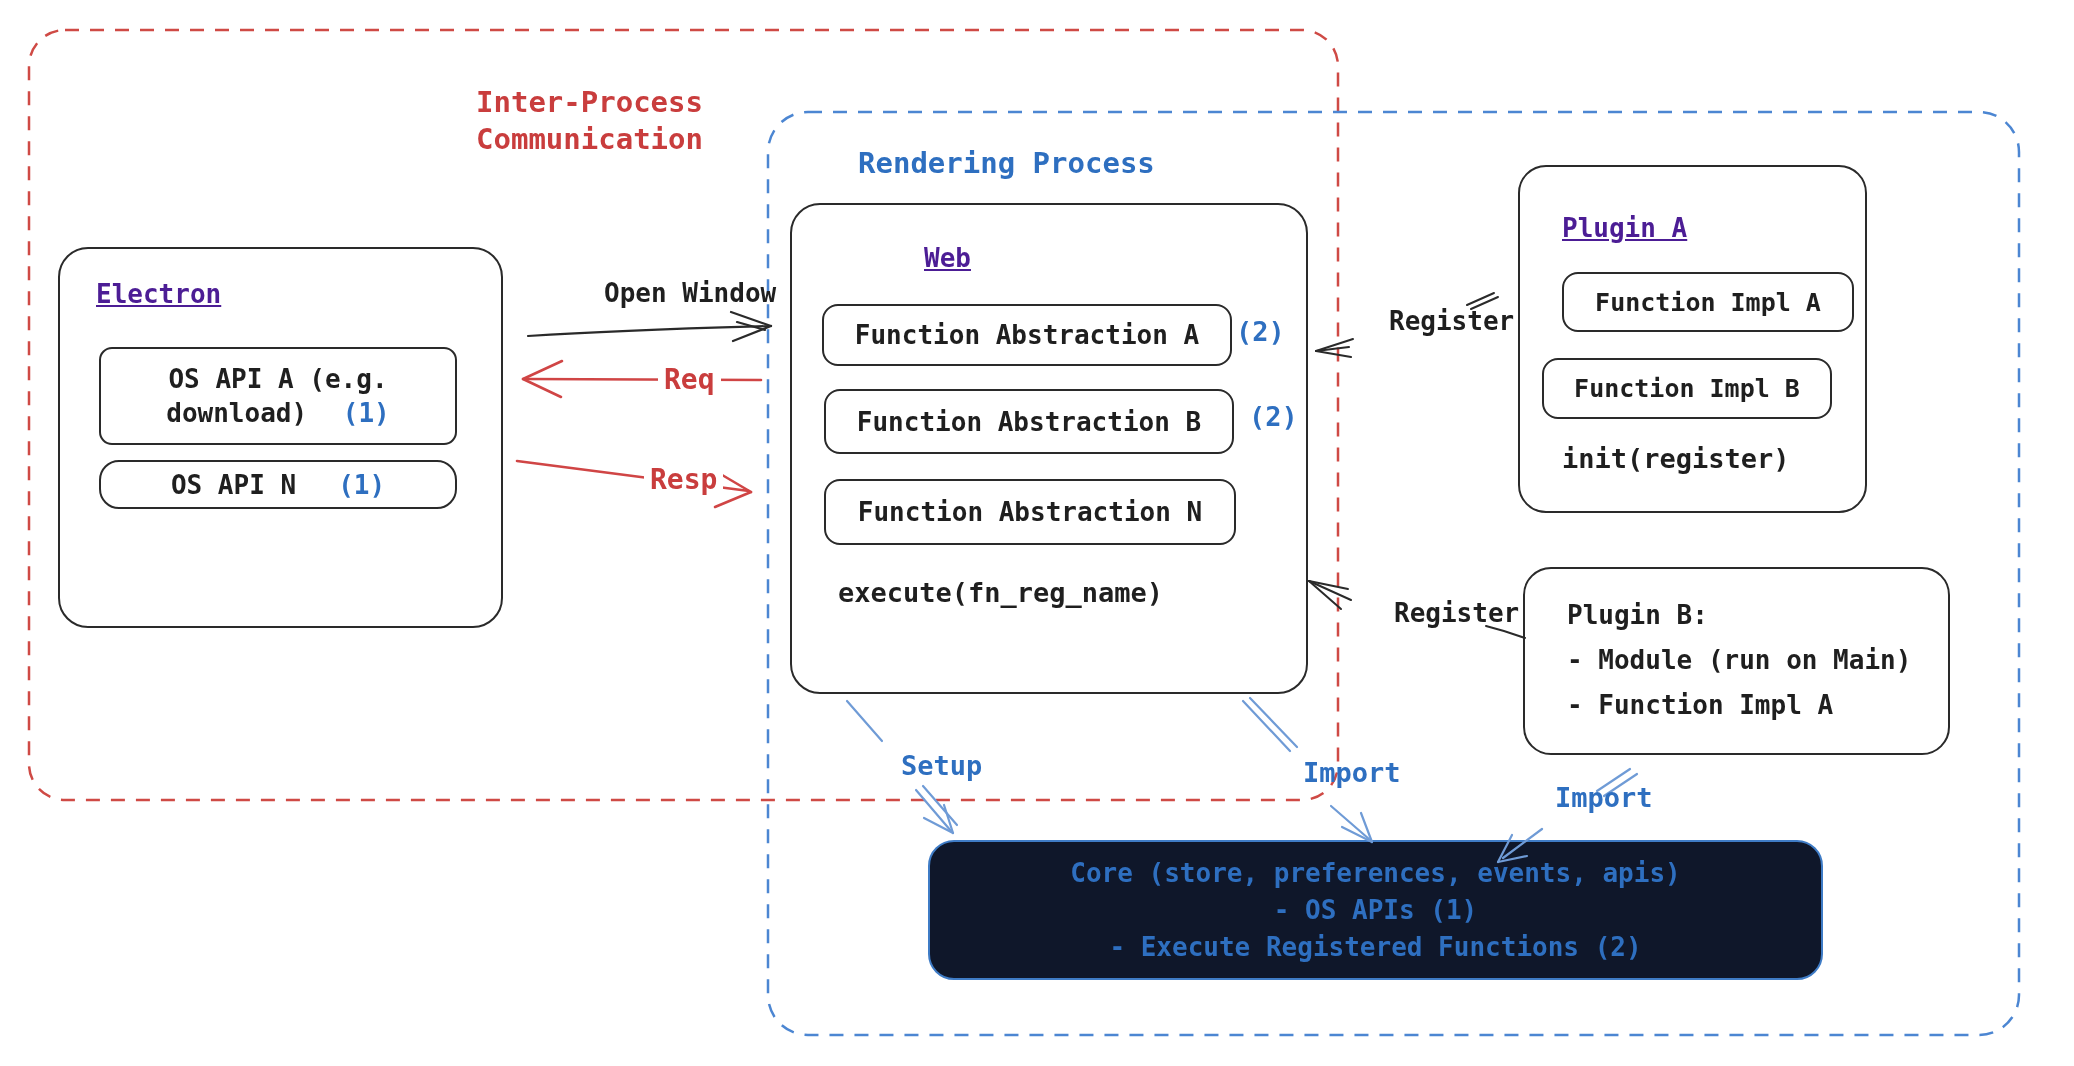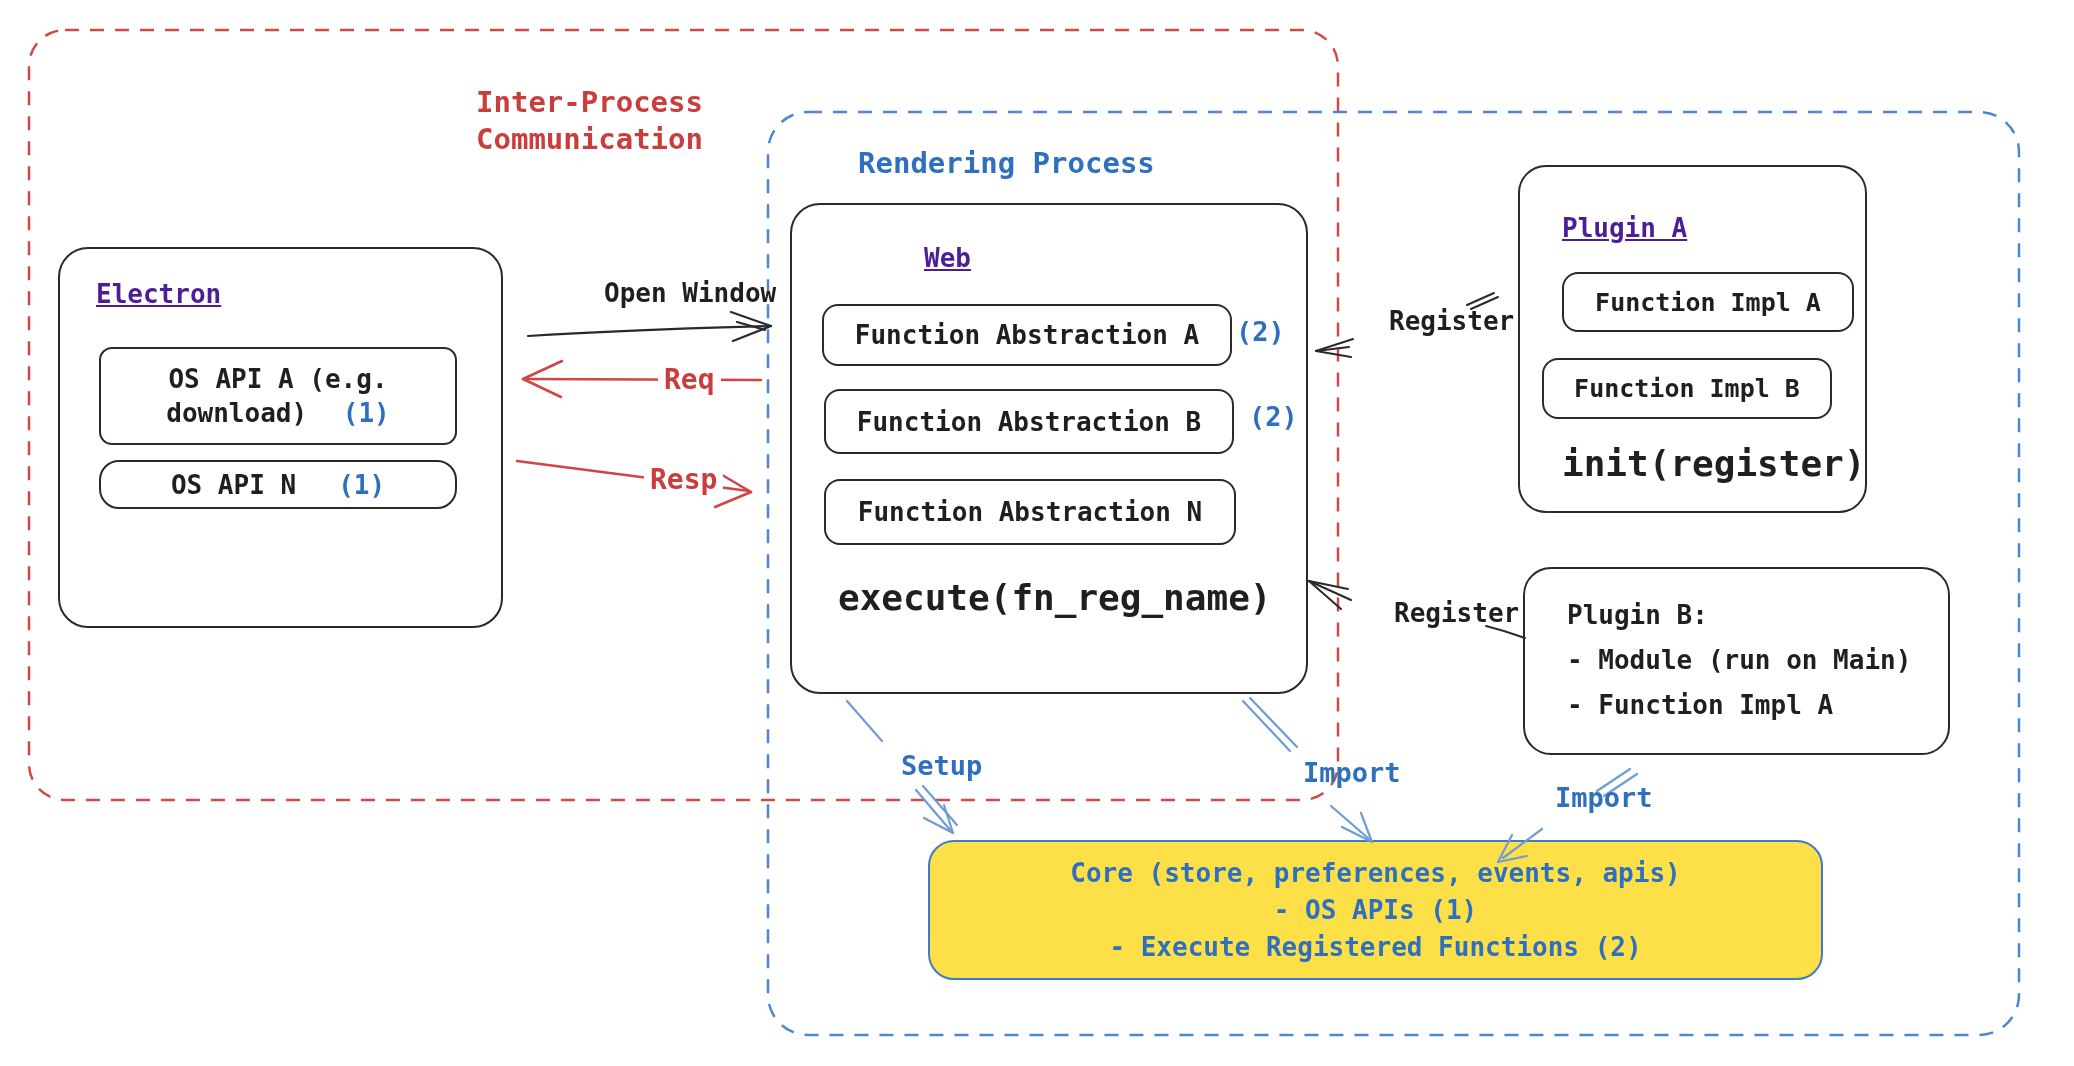--- a/index.html
+++ b/index.html
@@ -15,32 +15,32 @@
     position:absolute; background:#ffffff; border:2.3px solid #2a2a2a;
     border-radius:30px; z-index:1; box-sizing:border-box;
   }
   .subnode {
     position:absolute; background:#ffffff; border:2px solid #2a2a2a;
     border-radius:16px; box-sizing:border-box;
     display:flex; align-items:center; justify-content:center;
     font-size:26px; font-weight:bold; color:#1f1f1f; white-space:nowrap;
   }
   .node-title { position:absolute; font-size:26px; font-weight:bold; color:#4c1d95; white-space:nowrap;text-decoration:underline; }
-  .code-text  { position:absolute; font-size:36px; font-weight:bold; color:#1f1f1f; white-space:nowrap; }
+  .code-text  { position:absolute; font-size:27px; font-weight:bold; color:#1f1f1f; white-space:nowrap; }
   .ref { color:#2e6fc0; }
   .lbl { position:absolute; font-weight:bold; white-space:nowrap; z-index:3;margin-left:48px; }
   .lbl-red   { color:#c93d3d; background:#ffffff; padding:0 6px; font-size:28px; }
   .lbl-black { color:#1f1f1f; font-size:26px; }
   .lbl-blue  { color:#2e6fc0; font-size:27px; }
   #ipc-label { left:428px; top:84px; font-size:29px; line-height:37px; color:#c93d3d; }
   #rendering-label { left:810px; top:146px; font-size:29px; color:#2e6fc0; }
   .badge { position:absolute; font-size:27px; font-weight:bold; color:#2e6fc0; z-index:3; white-space:nowrap; }
   #core-box {
     position:absolute; left:928px; top:840px; width:895px; height:140px;
-    border:2px solid #3f7cc6; border-radius:26px; background:#fde047; z-index:1;
+    border:2px solid #3f7cc6; border-radius:26px; background:#0f172a; z-index:1;
     box-sizing:border-box; text-align:center; padding-top:13px;
     font-size:26px; font-weight:bold; color:#2e6fc0; line-height:37px;
   }
   #plugin-b-box { padding:24px 0 0 42px; font-size:26px; font-weight:bold; color:#1f1f1f; line-height:45px; }
 </style>
 </head>
 <body>
 
 <div id="page">
 

